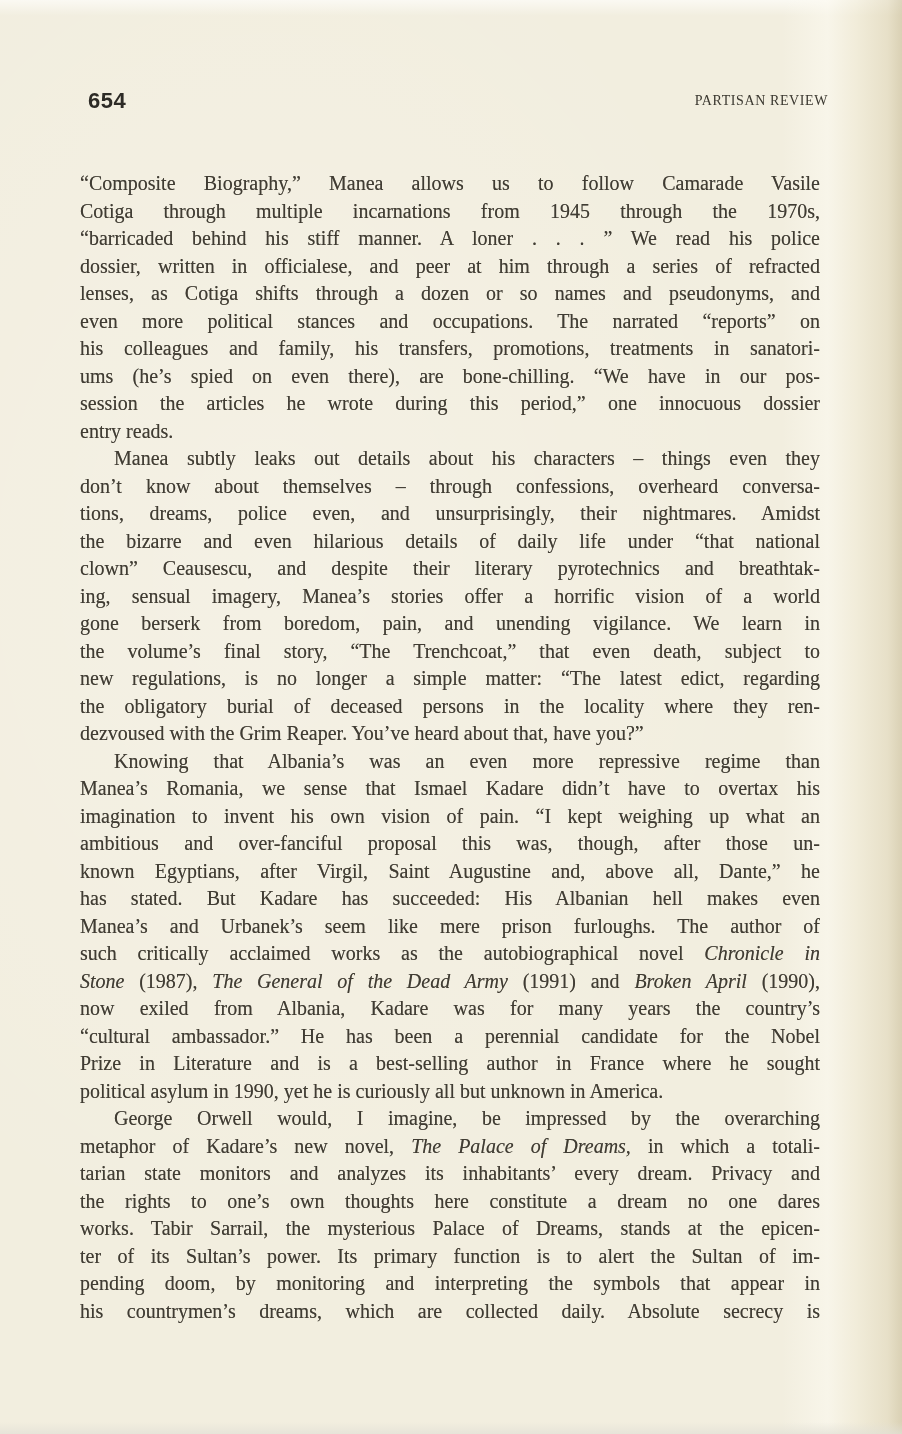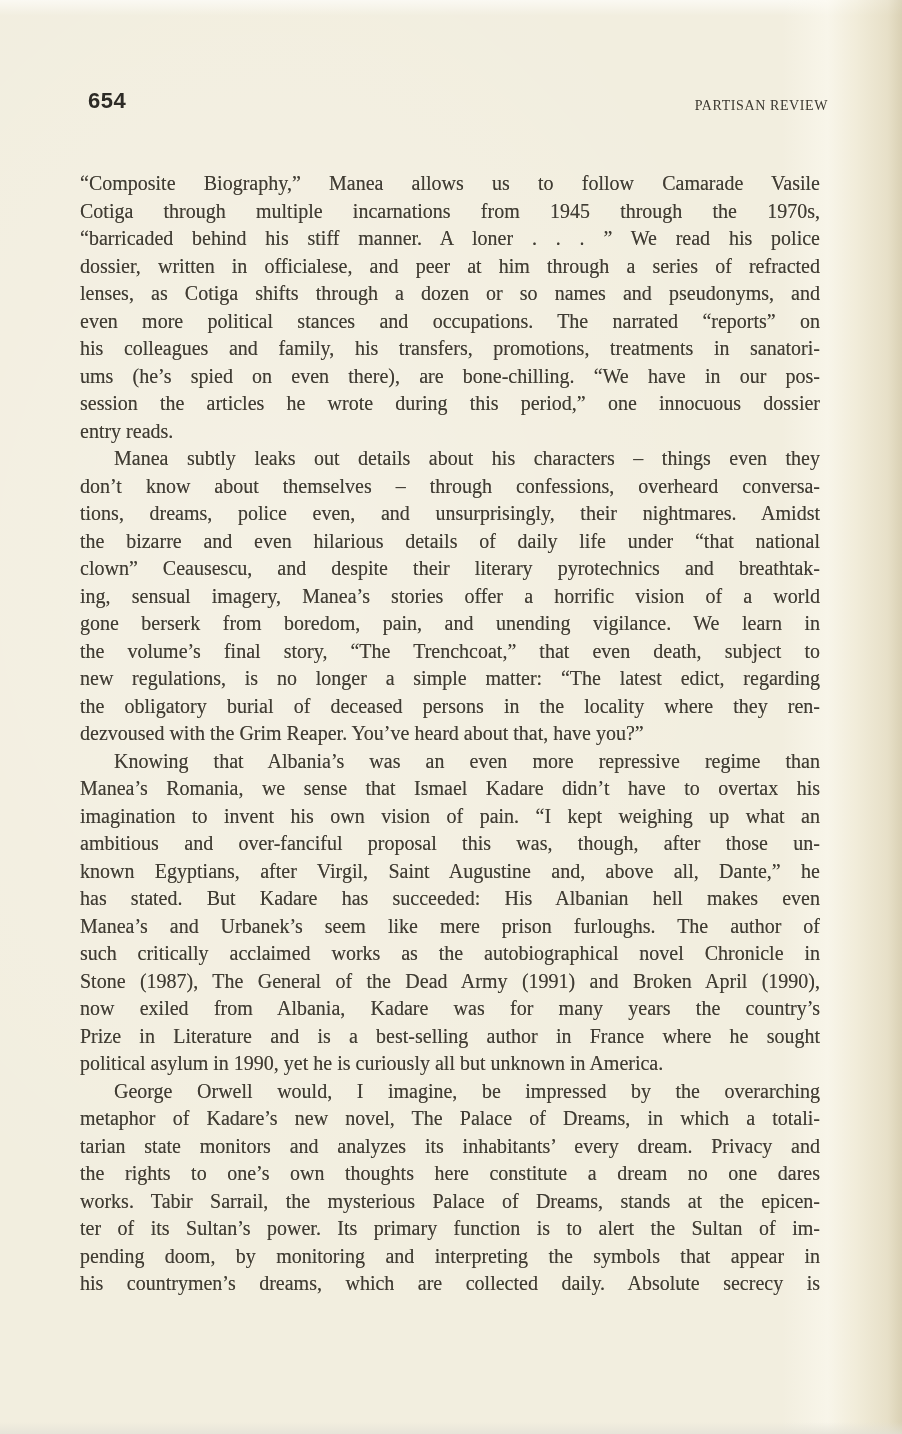--- a/index.html
+++ b/index.html
@@ -41,21 +41,21 @@
       rgba(201,189,152,0.6) 100%);
     pointer-events: none;
   }
   .page-header {
     position: absolute;
     top: 88px;
     left: 88px;
     width: 740px;
     display: flex;
     justify-content: space-between;
-    align-items: flex-end;
+    align-items: center;
     color: #35322b;
     gap: 20px;
   }
   .page-number {
     font-family: "Liberation Sans", "DejaVu Sans", sans-serif;
     font-weight: 700;
     font-size: 22px;
     letter-spacing: 0.5px;
     color: #2d2b26;
   }
@@ -82,20 +82,21 @@
     text-justify: inter-word;
     white-space: normal;
   }
   .text-line.final-left {
     text-align-last: left;
   }
   .text-line.indented {
     text-indent: 34px;
   }
   .it {
+    font-style: italic;
   }
 </style>
 </head>
 <body>
 
 <div class="scan-page">
   <div class="edge-top"></div>
   <div class="edge-right"></div>
   <div class="edge-bottom"></div>
 
@@ -134,20 +135,21 @@
         <div class="text-line indented"><span>Knowing that Albania’s was an even more repressive regime than</span></div>
         <div class="text-line"><span>Manea’s Romania, we sense that Ismael Kadare didn’t have to overtax his</span></div>
         <div class="text-line"><span>imagination to invent his own vision of pain. “I kept weighing up what an</span></div>
         <div class="text-line"><span>ambitious and over-fanciful proposal this was, though, after those un-</span></div>
         <div class="text-line"><span>known Egyptians, after Virgil, Saint Augustine and, above all, Dante,” he</span></div>
         <div class="text-line"><span>has stated. But Kadare has succeeded: His Albanian hell makes even</span></div>
         <div class="text-line"><span>Manea’s and Urbanek’s seem like mere prison furloughs. The author of</span></div>
         <div class="text-line"><span>such critically acclaimed works as the autobiographical novel </span><span class="it">Chronicle in</span></div>
         <div class="text-line"><span class="it">Stone</span><span> (1987), </span><span class="it">The General of the Dead Army</span><span> (1991) and </span><span class="it">Broken April</span><span> (1990),</span></div>
         <div class="text-line"><span>now exiled from Albania, Kadare was for many years the country’s</span></div>
+        <div class="text-line"><span>“cultural ambassador.” He has been a perennial candidate for the Nobel</span></div>
         <div class="text-line"><span>Prize in Literature and is a best-selling author in France where he sought</span></div>
         <div class="text-line final-left"><span>political asylum in 1990, yet he is curiously all but unknown in America.</span></div>
       </div>
       <div>
         <div class="text-line indented"><span>George Orwell would, I imagine, be impressed by the overarching</span></div>
         <div class="text-line"><span>metaphor of Kadare’s new novel, </span><span class="it">The Palace of Dreams,</span><span> in which a totali-</span></div>
         <div class="text-line"><span>tarian state monitors and analyzes its inhabitants’ every dream. Privacy and</span></div>
         <div class="text-line"><span>the rights to one’s own thoughts here constitute a dream no one dares</span></div>
         <div class="text-line"><span>works. Tabir Sarrail, the mysterious Palace of Dreams, stands at the epicen-</span></div>
         <div class="text-line"><span>ter of its Sultan’s power. Its primary function is to alert the Sultan of im-</span></div>

